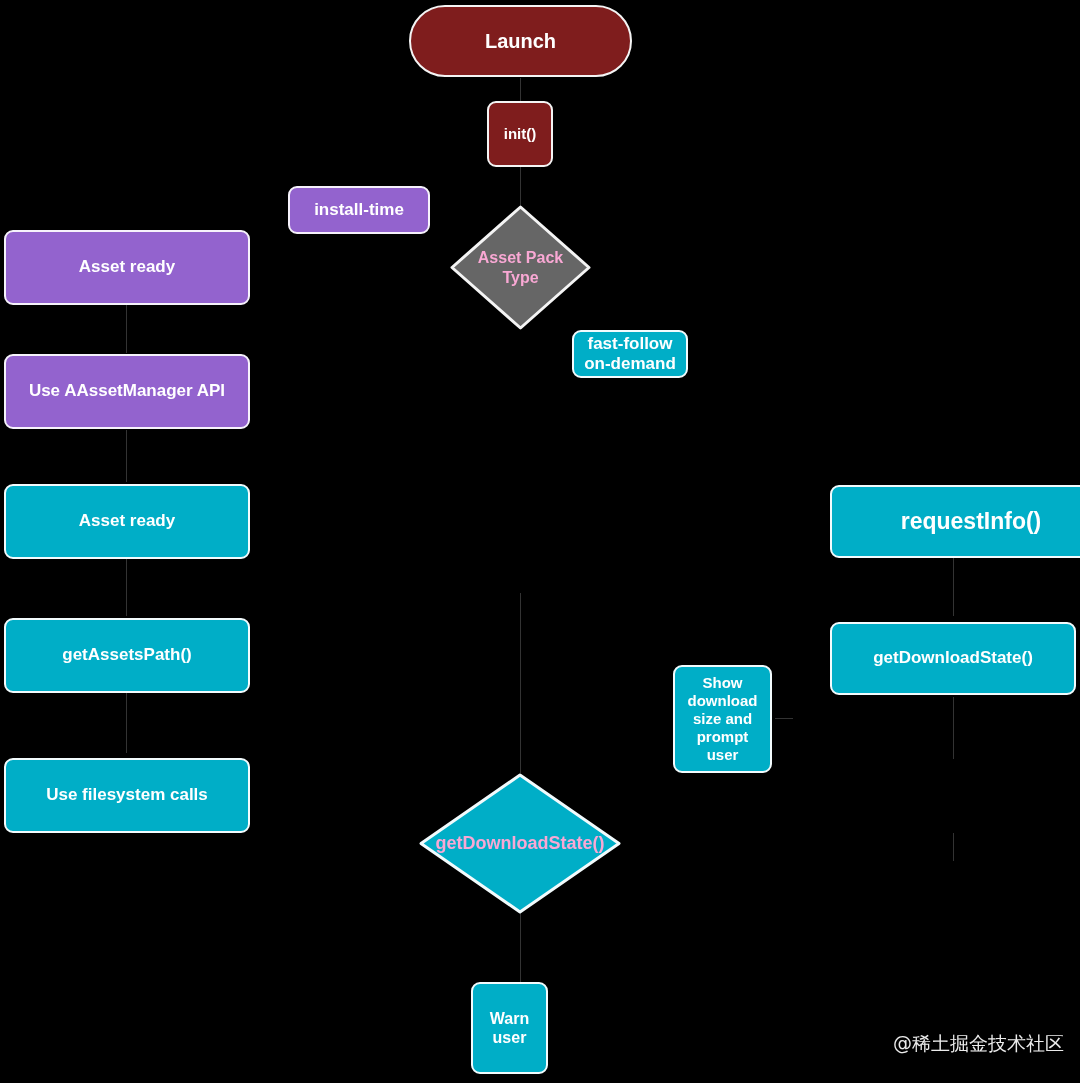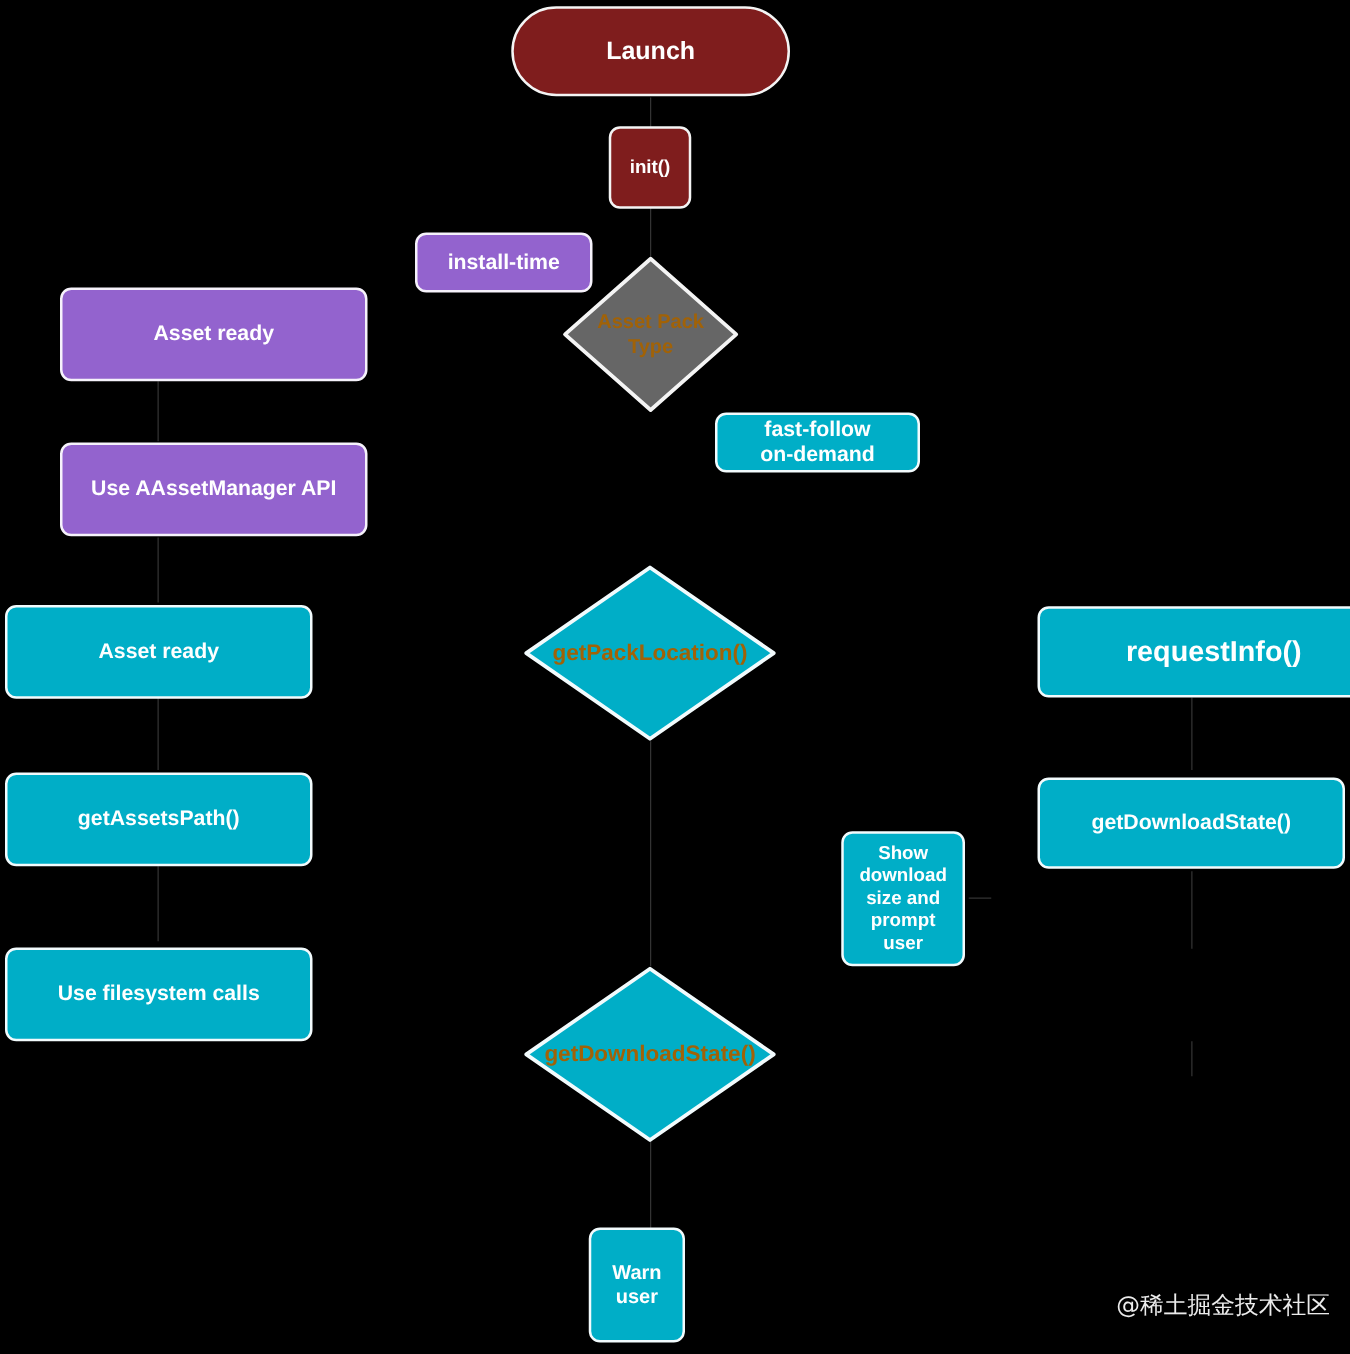--- a/index.html
+++ b/index.html
@@ -33,42 +33,42 @@
     color: #ffffff;
     font-weight: bold;
     line-height: 1.2;
     border: 2px solid #ffffff;
     border-radius: 9px;
     padding: 2px 6px;
     white-space: pre-line;
   }
 
   .node.teal    { background: #00AEC7; border-color: #f2fbfd; }
-  .node.purple  { background: #9363CE; border-color: #f6f2fb; margin-left: 44px; }
+  .node.purple  { background: #9363CE; border-color: #f6f2fb; }
   .node.grey    { background: #7f1d1d; border-color: #f4f4f4; }
 
   .node.stadium { border-radius: 40px; }
 
   
   .diamond {
     position: absolute;
     display: flex;
     align-items: center;
     justify-content: center;
   }
   .diamond .shape {
     position: absolute;
     left: 0; top: 0;
     width: 100%;
     height: 100%;
   }
   .diamond .dlabel {
     position: relative;
     z-index: 2;
-    color: #a16207;
+    color: #f9a8d4;
     font-weight: bold;
     text-align: center;
     line-height: 1.2;
     white-space: pre-line;
   }
 
   
   .stub {
     position: absolute;
     background: #333333;
@@ -116,21 +116,21 @@
   </div>
 
   <div class="diamond" style="left:450px; top:205px; width:141px; height:125px;">
     <svg class="shape" viewBox="0 0 141 125" preserveAspectRatio="none">
       <polygon points="70.5,2 139,62.5 70.5,123 2,62.5" fill="#666666" stroke="#f4f4f4" stroke-width="3" stroke-linejoin="round"></polygon>
     </svg>
     <div class="dlabel" style="font-size:16px;">Asset Pack
 Type</div>
   </div>
 
-  <div class="node teal" style="left:572px; top:330px; width:164px; height:48px; font-size:17px;">
+  <div class="node teal" style="left:572px; top:330px; width:116px; height:48px; font-size:17px;">
     <span>fast-follow
 on-demand</span>
   </div>
 
   <div class="node purple" style="left:4px; top:230px; width:246px; height:75px; font-size:17px;">
     <span>Asset ready</span>
   </div>
 
   <div class="node purple" style="left:4px; top:354px; width:246px; height:75px; font-size:17px;">
     <span>Use AAssetManager API</span>
@@ -141,26 +141,20 @@
   </div>
 
   <div class="node teal" style="left:4px; top:618px; width:246px; height:75px; font-size:17px;">
     <span>getAssetsPath()</span>
   </div>
 
   <div class="node teal" style="left:4px; top:758px; width:246px; height:75px; font-size:17px;">
     <span>Use filesystem calls</span>
   </div>
 
-  <div class="diamond" style="left:419px; top:452px; width:202px; height:141px;">
-    <svg class="shape" viewBox="0 0 202 141" preserveAspectRatio="none">
-      <polygon points="101,2 200,70.5 101,139 2,70.5" fill="#00AEC7" stroke="#f2fbfd" stroke-width="3" stroke-linejoin="round"></polygon>
-    </svg>
-    <div class="dlabel" style="font-size:18px;">getPackLocation()</div>
-  </div>
 
   <div class="diamond" style="left:419px; top:773px; width:202px; height:141px;">
     <svg class="shape" viewBox="0 0 202 141" preserveAspectRatio="none">
       <polygon points="101,2 200,70.5 101,139 2,70.5" fill="#00AEC7" stroke="#f2fbfd" stroke-width="3" stroke-linejoin="round"></polygon>
     </svg>
     <div class="dlabel" style="font-size:18px;">getDownloadState()</div>
   </div>
 
   <div class="node teal" style="left:830px; top:485px; width:282px; height:73px; font-size:23px;">
     <span>requestInfo()</span>

